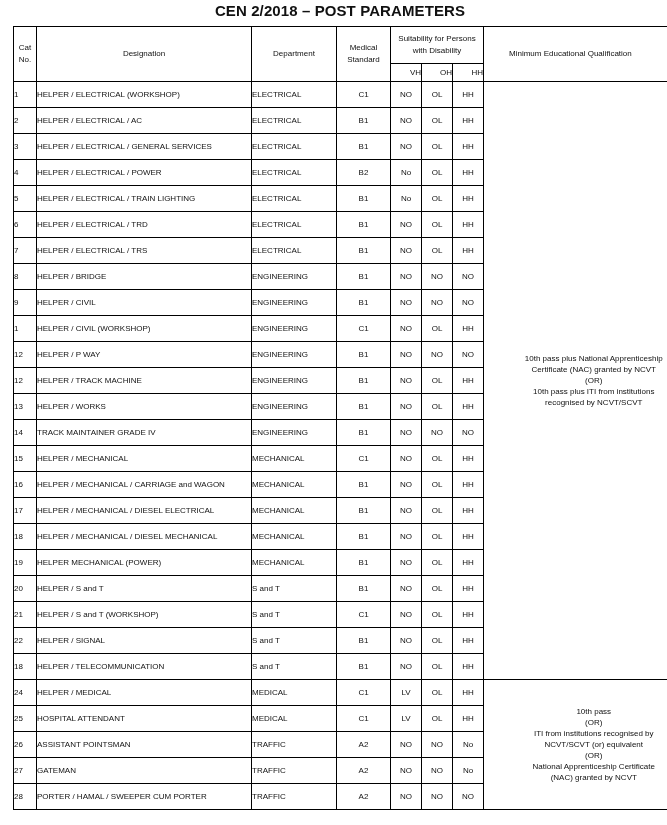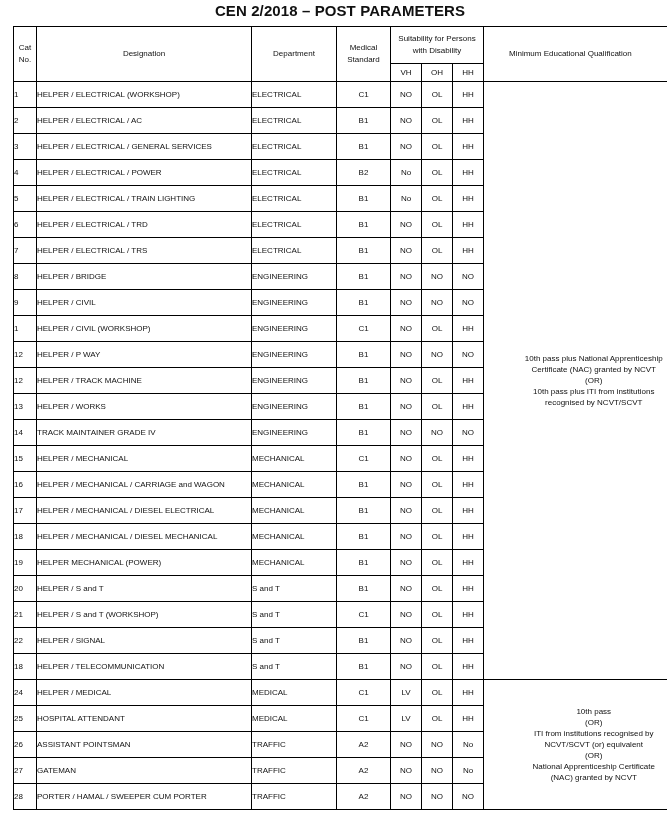--- a/index.html
+++ b/index.html
@@ -12,21 +12,21 @@
                table-layout: fixed; width: 690px; }
   table.grid td, table.grid th { border: 1.5px solid #000; padding: 0; font-size: 8px; }
   th { font-weight: normal; text-align: center; vertical-align: middle; line-height: 12px; }
   td { vertical-align: middle; height: 25px; }
   td.cat { padding-left: 3px; }
   td.des { padding-left: 4px; }
   td.dep { padding-left: 3px; }
   td.c { text-align: center; }
   td.qual { text-align: center; font-size: 9px; line-height: 11px; vertical-align: middle; }
   th.h-main { height: 36px; }
-  th.h-sub { height: 17px; }
+  th.h-sub { height: 17px; text-align: right; }
 </style>
 </head>
 <body>
 
 <div class="title">CEN 2/2018 – POST PARAMETERS</div>
 
 <table class="grid">
   <colgroup>
     <col style="width:23px">
     <col style="width:215px">

